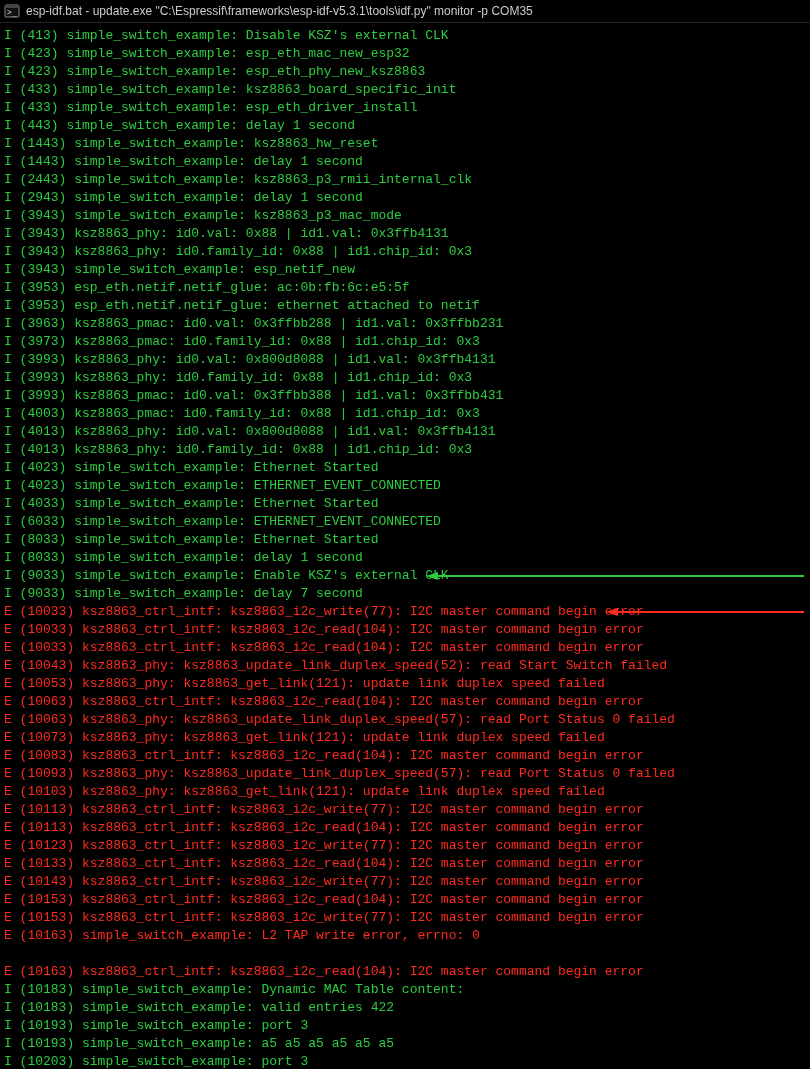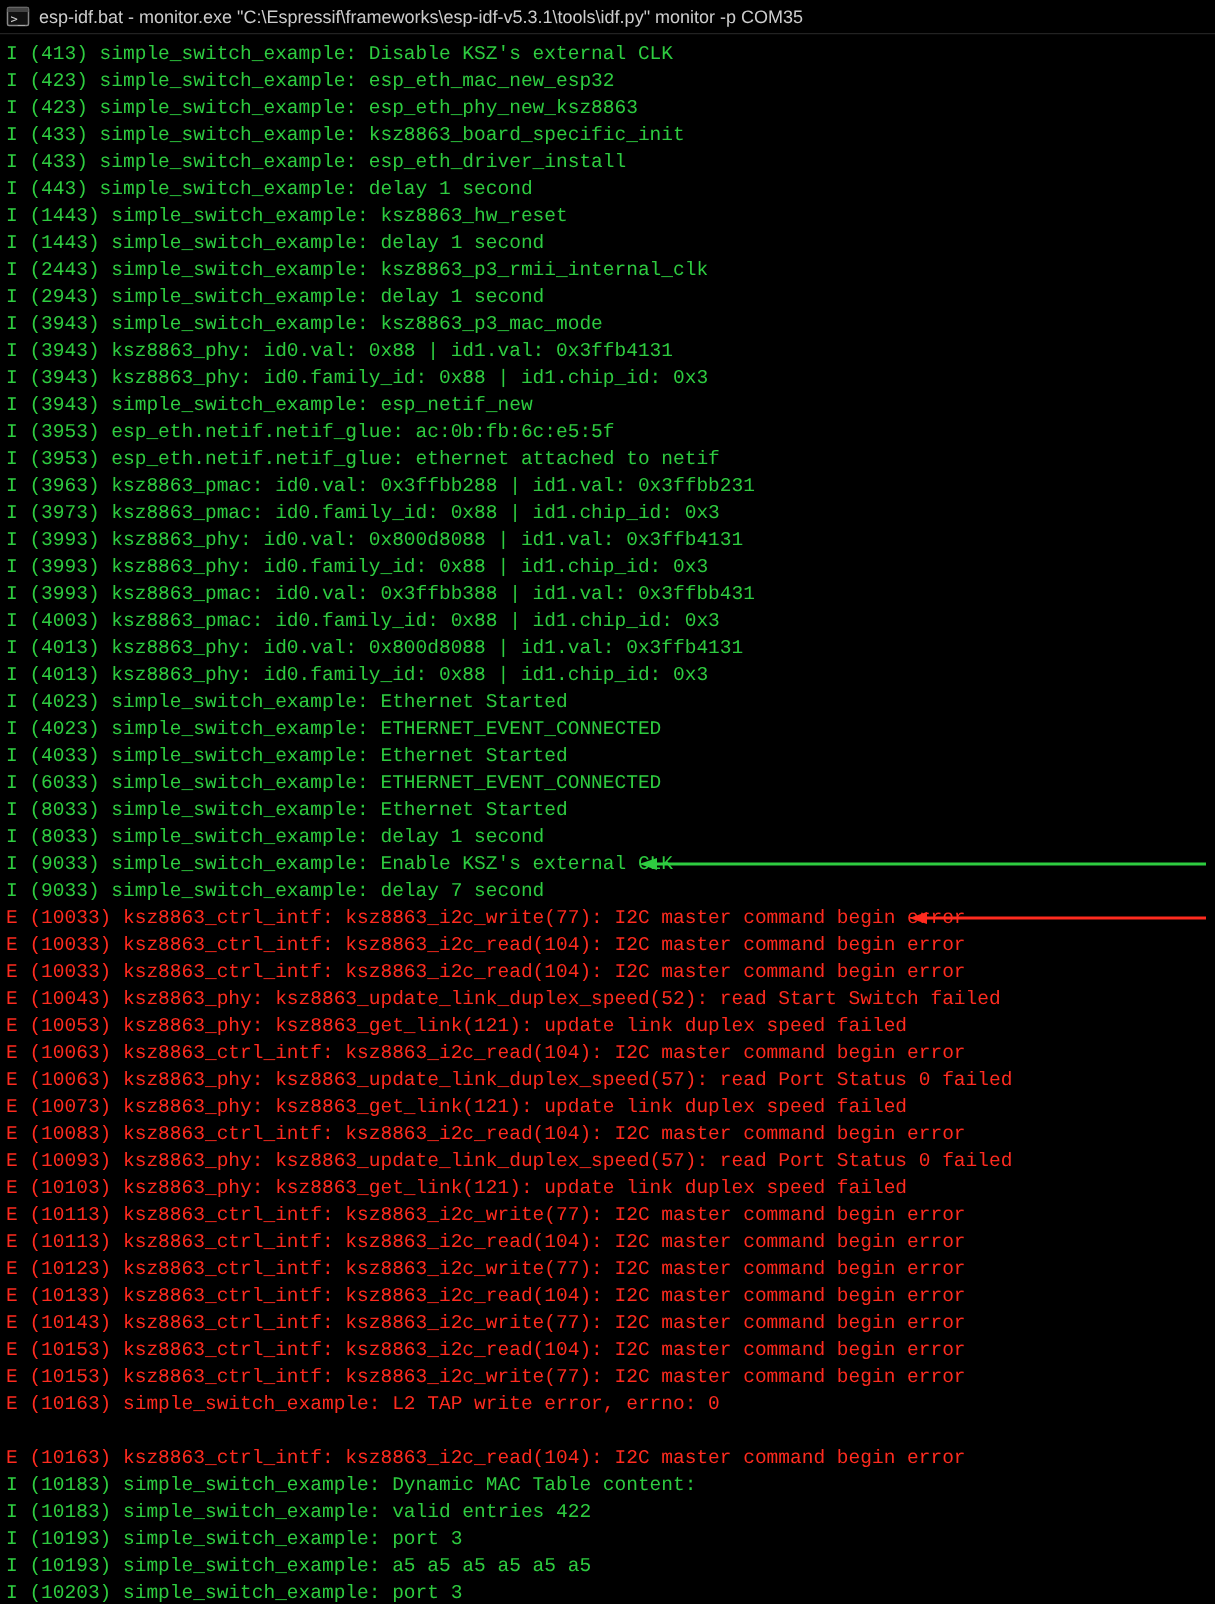--- a/index.html
+++ b/index.html
@@ -54,21 +54,21 @@
 <body>
 
 <div class="titlebar">
   <span class="icon">
     <svg width="16" height="16" viewBox="0 0 16 16">
       <rect x="1" y="2" width="14" height="12" rx="1" fill="#111" stroke="#888" stroke-width="1"></rect>
       <rect x="1" y="2" width="14" height="3" fill="#444"></rect>
       <text x="3" y="12" font-size="8" fill="#ccc" font-family="monospace">&gt;_</text>
     </svg>
   </span>
-  <span>esp-idf.bat - monitor.exe  "C:\Espressif\frameworks\esp-idf-v5.3.1\tools\idf.py" monitor -p COM35</span>
+  <span>esp-idf.bat - update.exe  "C:\Espressif\frameworks\esp-idf-v5.3.1\tools\idf.py" monitor -p COM35</span>
 </div>
 
 <div class="console" id="console"><div class="line"><span class="lvl-I">I (413) simple_switch_example: Disable KSZ's external CLK</span></div><div class="line"><span class="lvl-I">I (423) simple_switch_example: esp_eth_mac_new_esp32</span></div><div class="line"><span class="lvl-I">I (423) simple_switch_example: esp_eth_phy_new_ksz8863</span></div><div class="line"><span class="lvl-I">I (433) simple_switch_example: ksz8863_board_specific_init</span></div><div class="line"><span class="lvl-I">I (433) simple_switch_example: esp_eth_driver_install</span></div><div class="line"><span class="lvl-I">I (443) simple_switch_example: delay 1 second</span></div><div class="line"><span class="lvl-I">I (1443) simple_switch_example: ksz8863_hw_reset</span></div><div class="line"><span class="lvl-I">I (1443) simple_switch_example: delay 1 second</span></div><div class="line"><span class="lvl-I">I (2443) simple_switch_example: ksz8863_p3_rmii_internal_clk</span></div><div class="line"><span class="lvl-I">I (2943) simple_switch_example: delay 1 second</span></div><div class="line"><span class="lvl-I">I (3943) simple_switch_example: ksz8863_p3_mac_mode</span></div><div class="line"><span class="lvl-I">I (3943) ksz8863_phy: id0.val: 0x88 | id1.val: 0x3ffb4131</span></div><div class="line"><span class="lvl-I">I (3943) ksz8863_phy: id0.family_id: 0x88 | id1.chip_id: 0x3</span></div><div class="line"><span class="lvl-I">I (3943) simple_switch_example: esp_netif_new</span></div><div class="line"><span class="lvl-I">I (3953) esp_eth.netif.netif_glue: ac:0b:fb:6c:e5:5f</span></div><div class="line"><span class="lvl-I">I (3953) esp_eth.netif.netif_glue: ethernet attached to netif</span></div><div class="line"><span class="lvl-I">I (3963) ksz8863_pmac: id0.val: 0x3ffbb288 | id1.val: 0x3ffbb231</span></div><div class="line"><span class="lvl-I">I (3973) ksz8863_pmac: id0.family_id: 0x88 | id1.chip_id: 0x3</span></div><div class="line"><span class="lvl-I">I (3993) ksz8863_phy: id0.val: 0x800d8088 | id1.val: 0x3ffb4131</span></div><div class="line"><span class="lvl-I">I (3993) ksz8863_phy: id0.family_id: 0x88 | id1.chip_id: 0x3</span></div><div class="line"><span class="lvl-I">I (3993) ksz8863_pmac: id0.val: 0x3ffbb388 | id1.val: 0x3ffbb431</span></div><div class="line"><span class="lvl-I">I (4003) ksz8863_pmac: id0.family_id: 0x88 | id1.chip_id: 0x3</span></div><div class="line"><span class="lvl-I">I (4013) ksz8863_phy: id0.val: 0x800d8088 | id1.val: 0x3ffb4131</span></div><div class="line"><span class="lvl-I">I (4013) ksz8863_phy: id0.family_id: 0x88 | id1.chip_id: 0x3</span></div><div class="line"><span class="lvl-I">I (4023) simple_switch_example: Ethernet Started</span></div><div class="line"><span class="lvl-I">I (4023) simple_switch_example: ETHERNET_EVENT_CONNECTED</span></div><div class="line"><span class="lvl-I">I (4033) simple_switch_example: Ethernet Started</span></div><div class="line"><span class="lvl-I">I (6033) simple_switch_example: ETHERNET_EVENT_CONNECTED</span></div><div class="line"><span class="lvl-I">I (8033) simple_switch_example: Ethernet Started</span></div><div class="line"><span class="lvl-I">I (8033) simple_switch_example: delay 1 second</span></div><div class="line"><span class="lvl-I">I (9033) simple_switch_example: Enable KSZ's external CLK</span><span class="arrow" style="left: 422px; width: 378px; top: 4px;"><svg width="378" height="10" viewBox="0 0 378 10">
           <line x1="10" y1="5" x2="378" y2="5" stroke="#2ecc40" stroke-width="2"></line>
           <polygon points="0,5 12,1 12,9" fill="#2ecc40"></polygon>
         </svg></span></div><div class="line"><span class="lvl-I">I (9033) simple_switch_example: delay 7 second</span></div><div class="line"><span class="lvl-E">E (10033) ksz8863_ctrl_intf: ksz8863_i2c_write(77): I2C master command begin error</span><span class="arrow" style="left: 602px; width: 198px; top: 4px;"><svg width="198" height="10" viewBox="0 0 198 10">
           <line x1="10" y1="5" x2="198" y2="5" stroke="#ff2b1f" stroke-width="2"></line>
           <polygon points="0,5 12,1 12,9" fill="#ff2b1f"></polygon>
         </svg></span></div><div class="line"><span class="lvl-E">E (10033) ksz8863_ctrl_intf: ksz8863_i2c_read(104): I2C master command begin error</span></div><div class="line"><span class="lvl-E">E (10033) ksz8863_ctrl_intf: ksz8863_i2c_read(104): I2C master command begin error</span></div><div class="line"><span class="lvl-E">E (10043) ksz8863_phy: ksz8863_update_link_duplex_speed(52): read Start Switch failed</span></div><div class="line"><span class="lvl-E">E (10053) ksz8863_phy: ksz8863_get_link(121): update link duplex speed failed</span></div><div class="line"><span class="lvl-E">E (10063) ksz8863_ctrl_intf: ksz8863_i2c_read(104): I2C master command begin error</span></div><div class="line"><span class="lvl-E">E (10063) ksz8863_phy: ksz8863_update_link_duplex_speed(57): read Port Status 0 failed</span></div><div class="line"><span class="lvl-E">E (10073) ksz8863_phy: ksz8863_get_link(121): update link duplex speed failed</span></div><div class="line"><span class="lvl-E">E (10083) ksz8863_ctrl_intf: ksz8863_i2c_read(104): I2C master command begin error</span></div><div class="line"><span class="lvl-E">E (10093) ksz8863_phy: ksz8863_update_link_duplex_speed(57): read Port Status 0 failed</span></div><div class="line"><span class="lvl-E">E (10103) ksz8863_phy: ksz8863_get_link(121): update link duplex speed failed</span></div><div class="line"><span class="lvl-E">E (10113) ksz8863_ctrl_intf: ksz8863_i2c_write(77): I2C master command begin error</span></div><div class="line"><span class="lvl-E">E (10113) ksz8863_ctrl_intf: ksz8863_i2c_read(104): I2C master command begin error</span></div><div class="line"><span class="lvl-E">E (10123) ksz8863_ctrl_intf: ksz8863_i2c_write(77): I2C master command begin error</span></div><div class="line"><span class="lvl-E">E (10133) ksz8863_ctrl_intf: ksz8863_i2c_read(104): I2C master command begin error</span></div><div class="line"><span class="lvl-E">E (10143) ksz8863_ctrl_intf: ksz8863_i2c_write(77): I2C master command begin error</span></div><div class="line"><span class="lvl-E">E (10153) ksz8863_ctrl_intf: ksz8863_i2c_read(104): I2C master command begin error</span></div><div class="line"><span class="lvl-E">E (10153) ksz8863_ctrl_intf: ksz8863_i2c_write(77): I2C master command begin error</span></div><div class="line"><span class="lvl-E">E (10163) simple_switch_example: L2 TAP write error, errno: 0</span></div><div class="line">&nbsp;</div><div class="line"><span class="lvl-E">E (10163) ksz8863_ctrl_intf: ksz8863_i2c_read(104): I2C master command begin error</span></div><div class="line"><span class="lvl-I">I (10183) simple_switch_example: Dynamic MAC Table content:</span></div><div class="line"><span class="lvl-I">I (10183) simple_switch_example: valid entries 422</span></div><div class="line"><span class="lvl-I">I (10193) simple_switch_example: port 3</span></div><div class="line"><span class="lvl-I">I (10193) simple_switch_example: a5 a5 a5 a5 a5 a5</span></div><div class="line"><span class="lvl-I">I (10203) simple_switch_example: port 3</span></div></div>
 

